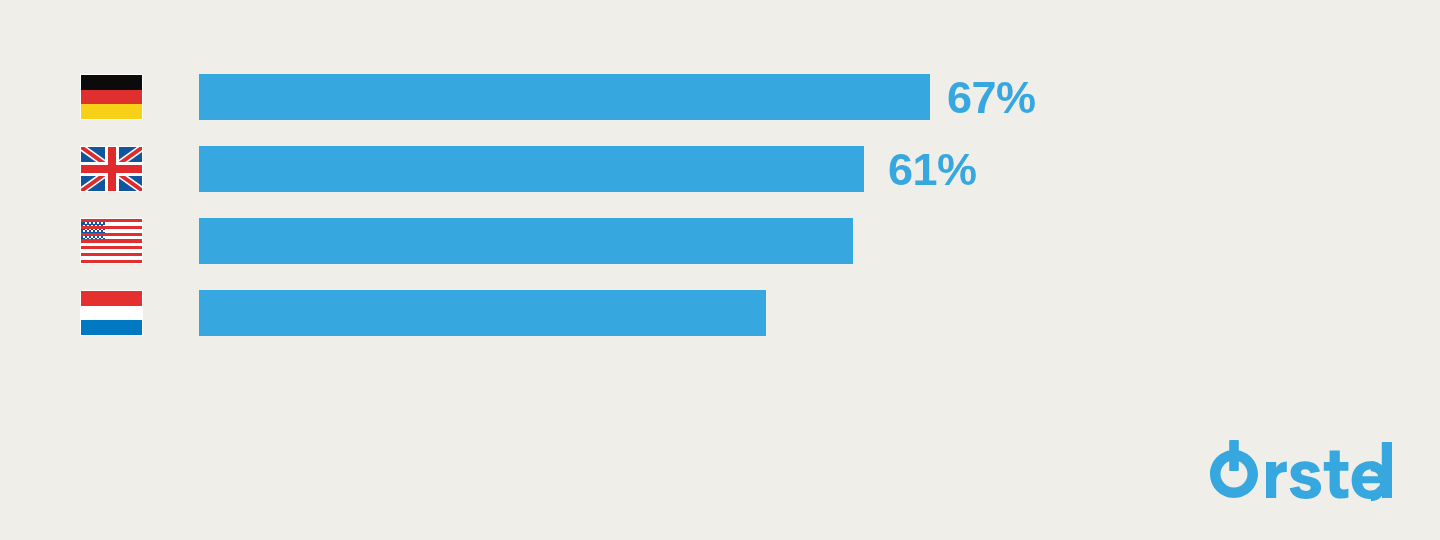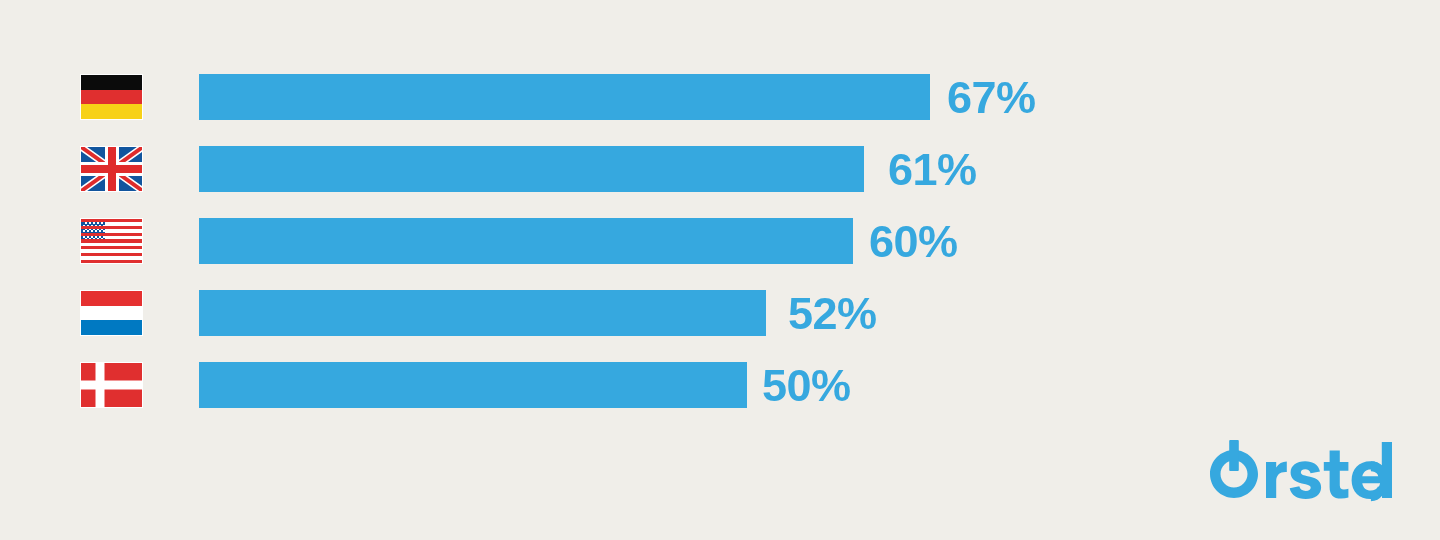--- a/index.html
+++ b/index.html
@@ -213,47 +213,33 @@
             <div class="stripe" style="top: 15.3846%;"></div>
             <div class="stripe" style="top: 30.7692%;"></div>
             <div class="stripe" style="top: 46.1538%;"></div>
             <div class="stripe" style="top: 61.5384%;"></div>
             <div class="stripe" style="top: 76.923%;"></div>
             <div class="stripe" style="top: 92.3076%;"></div>
           </div>
       </div>
     </div>
     <div class="bar" style="width:654px;"></div>
-    <div class="bar-label" style="left:869px;">60%</div>
   </div>
 
   <div class="bar-row" style="top:290px;">
     <div class="flag">
       <div class="flag-inner">
         <div class="fl-nl-r"></div>
           <div class="fl-nl-w"></div>
           <div class="fl-nl-b"></div>
       </div>
     </div>
     <div class="bar" style="width:567px;"></div>
-    <div class="bar-label" style="left:788px;">52%</div>
-  </div>
-
-  <div class="bar-row" style="top:362px;">
-    <div class="flag">
-      <div class="flag-inner">
-        <div class="fl-dk">
-            <div class="cv"></div>
-            <div class="ch"></div>
-          </div>
-      </div>
-    </div>
-    <div class="bar" style="width:548px;"></div>
-    <div class="bar-label" style="left:762px;">50%</div>
-  </div>
+  </div>
+
 
   <div id="brand-logo">
     <svg width="186" height="62" viewBox="0 0 186 62" aria-hidden="true">
       <g fill="#36A8DF">
 
         <path d="M28 10 c-13.2 0-24 10.8-24 24 s10.8 24 24 24 s24-10.8 24-24 S41.2 10 28 10 z
                  m0 10.5 c7.4 0 13.5 6.1 13.5 13.5 S35.4 47.5 28 47.5 S14.5 41.4 14.5 34 S20.6 20.5 28 20.5 z"></path>
         <rect x="23.2" y="0" width="9.6" height="31" rx="1"></rect>
 
         <path d="M60 22 h10.2 v5.4 c2.3-4 6-6 10.6-6 v10.6 c-6.6-.5-10.6 2.6-10.6 9.2 V58 H60 z"></path>

